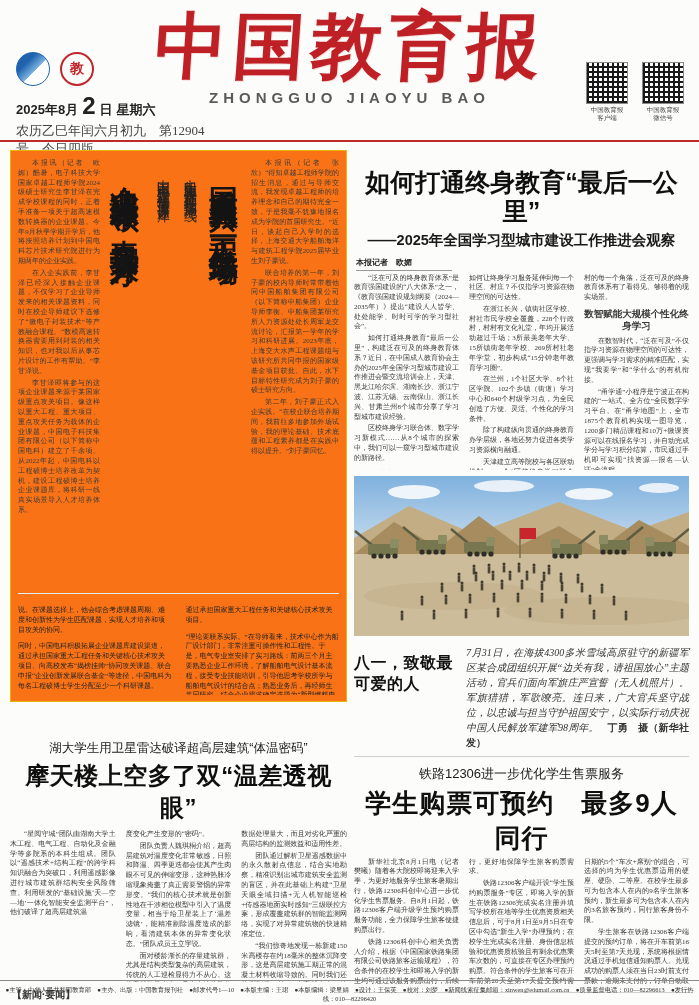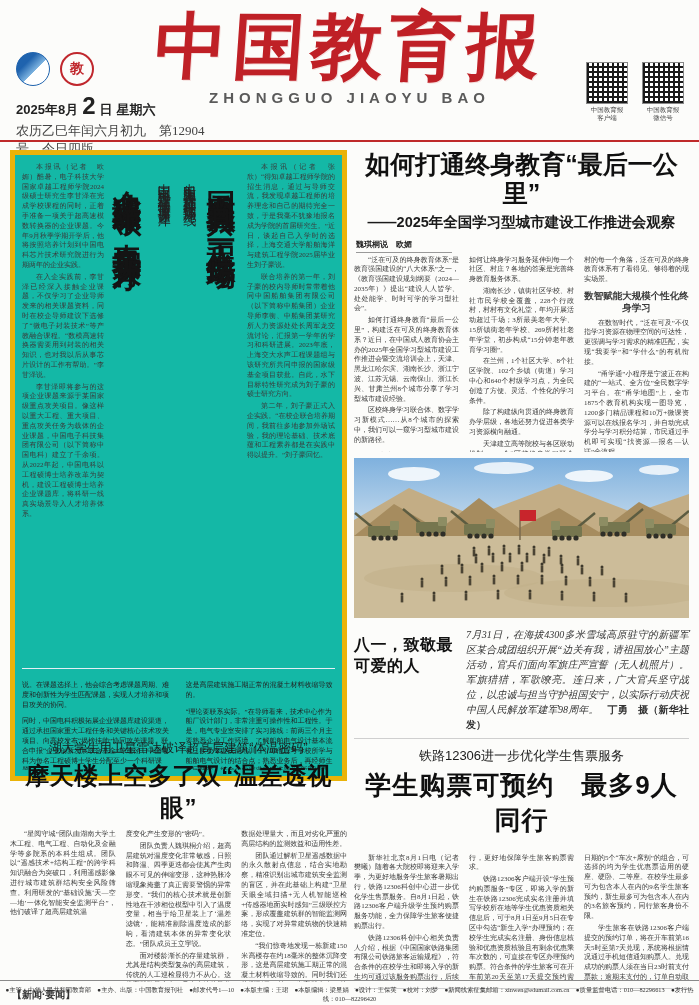--- a/index.html
+++ b/index.html
@@ -31,22 +31,22 @@
   .qr{
     width:40px;height:40px;margin:0 auto;border:1px solid #888;background:
       repeating-linear-gradient(0deg,#1a1a1a 0 2px,transparent 2px 5px),
       repeating-linear-gradient(90deg,#1a1a1a 0 2px,#fff 2px 5px);
   }
   .qr-label{font-size:6.5px;color:#444;margin-top:2px;line-height:1.3;}
   .red-rule{position:absolute;left:0;right:0;top:140px;height:2px;background:#bf2a2a;}
 
   
   .blue-box{
-    position:absolute;left:10px;top:150px;width:337px;height:631px;
-    border:5px solid #eab308;background:#14b8a6;box-sizing:border-box;
+    position:absolute;left:10px;top:150px;width:337px;height:552px;
+    border:1px solid #eab308;background:#f97316;box-sizing:border-box;
     padding:8px 7px 6px;display:flex;flex-direction:column;
   }
   .vh-row{display:flex;flex:1;justify-content:space-between;overflow:hidden;}
   .news-col{font-size:7px;line-height:1.4;overflow:hidden;}
   .news-col p, .small-col p{margin:0 0 2px;text-indent:2em;text-align:justify;color:#3a3a3a;}
   .news-col p.cont, .small-col p.cont{text-indent:0;}
   .colA{width:82px;}
   .colB{width:88px;}
   .vh-big{
     writing-mode:vertical-rl;text-orientation:upright;
@@ -59,21 +59,21 @@
     font-family:"Liberation Sans","DejaVu Sans",sans-serif;
     font-size:13px;letter-spacing:2px;color:#222;width:20px;padding-top:10px;overflow:hidden;
   }
   .box-bottom{display:flex;gap:14px;height:96px;margin-top:6px;overflow:hidden;border-top:1px solid #e4eef5;padding-top:5px;}
   .box-bottom .bcol{flex:1;font-size:7px;line-height:1.4;overflow:hidden;position:relative;}
 
   
   .right-zone{position:absolute;left:354px;top:150px;width:335px;height:826px;display:flex;flex-direction:column;}
   .headline-lg{
     font-family:"Liberation Sans","DejaVu Sans",sans-serif;font-weight:bold;
-    font-size:25px;color:#101010;text-align:center;line-height:1.15;letter-spacing:0;
+    font-size:25px;color:#101010;text-align:center;line-height:1.15;letter-spacing:0;margin-top:18px;
   }
   .subtitle{font-family:"Liberation Sans","DejaVu Sans",sans-serif;font-size:14.5px;color:#1a1a1a;text-align:center;margin-top:5px;font-weight:bold;}
   .byline{font-size:8px;font-weight:bold;color:#222;margin:7px 0 3px 2px;border-bottom:1px solid #999;display:inline-block;padding-bottom:2px;width:96px;}
   .cols3{display:flex;gap:10px;overflow:hidden;}
   .cols3 .c{flex:1;font-size:7px;line-height:1.4;overflow:hidden;}
   .subhead{
     text-indent:0 !important;text-align:center !important;
     font-family:Liberation Serif, serif;font-weight:bold;
     font-size:9.5px;color:#101010;margin:5px 0 4px !important;line-height:1.3;
   }
@@ -82,21 +82,21 @@
   .photo-wrap{margin-top:6px;}
   .caption{display:flex;gap:8px;margin-top:5px;align-items:flex-start;}
   .caption-title{
     font-family:"Liberation Sans","DejaVu Sans",sans-serif;font-weight:bold;
     font-size:16px;color:#111;width:104px;flex:none;padding-top:8px;letter-spacing:0.5px;
   }
   .caption-text{font-size:10px;line-height:1.5;color:#333;font-style:italic;text-align:justify;}
   .caption-credit{font-style:normal;font-weight:bold;margin-left:6px;}
 
   .kicker-c{font-family:"Liberation Sans","DejaVu Sans",sans-serif;font-size:13px;color:#1a1a1a;text-align:center;margin:2px 0 3px;}
-  .headline-md{font-family:"Liberation Sans","DejaVu Sans",sans-serif;font-weight:bold;font-size:26px;color:#0f0f0f;text-align:center;letter-spacing:1px;margin-bottom:16px;}
+  .headline-md{font-family:"Liberation Sans","DejaVu Sans",sans-serif;font-weight:bold;font-size:26px;color:#0f0f0f;text-align:center;letter-spacing:1px;margin-bottom:2px;}
 
   
   .kp{display:flex;gap:10px;overflow:hidden;flex:1;}
   .kp-left{width:63%;display:flex;flex-direction:column;}
   .kp-head{font-family:"Liberation Sans","DejaVu Sans",sans-serif;font-weight:bold;font-size:21px;color:#0f0f0f;text-align:center;margin:4px 0 8px;}
   .kp-cols{display:flex;gap:10px;overflow:hidden;flex:1;}
   .kp-cols .c{flex:1;font-size:7px;line-height:1.4;overflow:hidden;}
   .kp-badge{
     background:#c92020;color:#fff;border-radius:5px;width:86px;height:30px;
     display:flex;align-items:center;justify-content:center;gap:5px;margin:2px auto 6px;
@@ -193,44 +193,44 @@
   <div class="box-bottom">
     <div class="bcol">
       <div>
           <p class="cont">说。在课题选择上，他会综合考虑课题周期、难度和创新性为学生匹配课题，实现人才培养和项目攻关的协同。</p>
           <p>同时，中国电科积极拓展企业课题库建设渠道，通过承担国家重大工程任务和关键核心技术攻关项目、向高校发布“揭榜挂帅”协同攻关课题、联合申报“企业创新发展联合基金”等途径，中国电科为每名工程硕博士学生分配至少一个科研课题。</p>
         </div>
 
     </div>
     <div class="bcol">
       <div>
-          <p class="cont">这是高层建筑施工期正常的混凝土材料收缩导致的。</p>
+          <p class="cont">通过承担国家重大工程任务和关键核心技术攻关项目。</p>
           <p>“理论要联系实际。”在导师看来，技术中心作为船厂设计部门，非常注重可操作性和工程性。于是，电气专业室安排了实习路线：前两三个月主要熟悉企业工作环境，了解船舶电气设计基本流程，接受专业技能培训，引导他思考学校所学与船舶电气设计的结合点；熟悉业务后，再经师生共同研究，结合企业需求确定选题为“新型燃料电池在超大型集装箱船上的应用研究”，以项目为依托开展研究。</p>
         </div>
 
     </div>
   </div>
 </div>
 
 <div class="right-zone">
 
   <div>
     <div class="headline-lg">如何打通终身教育“最后一公里”</div>
     <div class="subtitle">——2025年全国学习型城市建设工作推进会观察</div>
-    <div><span class="byline">魏琪桐说　欧媚</span></div>
+    <div><span class="byline">本报记者　欧媚</span></div>
     <div class="cols3" style="height:196px;">
       <div class="c small-col">
           <p>“泛在可及的终身教育体系”是教育强国建设的“八大体系”之一，《教育强国建设规划纲要（2024—2035年）》提出“建设人人皆学、处处能学、时时可学的学习型社会”。</p>
           <p>如何打通终身教育“最后一公里”，构建泛在可及的终身教育体系？近日，在中国成人教育协会主办的2025年全国学习型城市建设工作推进会暨交流培训会上，天津、黑龙江哈尔滨、湖南长沙、浙江宁波、江苏无锡、云南保山、浙江长兴、甘肃兰州8个城市分享了学习型城市建设经验。</p>
           <p>区校终身学习联合体、数字学习新模式……从8个城市的探索中，我们可以一窥学习型城市建设的新路径。</p>
           <p class="subhead">打造家门口的学习阵地</p>
         </div>
       <div class="c small-col">
-          <p class="cont">如何让终身学习服务延伸到每一个社区、村庄？各地的答案是完善终身教育服务体系。</p>
-          <p>湖南长沙，镇街社区学校、村社市民学校全覆盖，228个行政村，村村有文化礼堂，年均开展活动超过千场；3所最美老年大学、15所镇街老年学校、269所村社老年学堂，初步构成“15分钟老年教育学习圈”。</p>
+          <p class="cont">如何让终身学习服务延伸到每一个社区、村庄？不仅指学习资源在物理空间的可达性。</p>
+          <p>在浙江长兴，镇街社区学校、村社市民学校全覆盖，228个行政村，村村有文化礼堂，年均开展活动超过千场；3所最美老年大学、15所镇街老年学校、269所村社老年学堂，初步构成“15分钟老年教育学习圈”。</p>
           <p>在兰州，1个社区大学、8个社区学院、102个乡镇（街道）学习中心和640个村级学习点，为全民创造了方便、灵活、个性化的学习条件。</p>
           <p>除了构建纵向贯通的终身教育办学层级，各地还努力促进各类学习资源横向融通。</p>
           <p>天津建立高等院校与各区联动机制，229个“区校终身学习联合体”实现16个区全覆盖，把高校优质教育资源下沉社区，与社区居民“零距离”。当终身教育服务延伸到社区、乡</p>
         </div>
       <div class="c small-col">
         <div>
             <p class="cont">村的每一个角落，泛在可及的终身教育体系有了看得见、够得着的现实场景。</p>
             <p class="subhead">数智赋能大规模个性化终身学习</p>
             <p>在数智时代，“泛在可及”不仅指学习资源在物理空间的可达性，更强调与学习需求的精准匹配，实现“我要学”和“学什么”的有机衔接。</p>
             <p>“甬学通”小程序是宁波正在构建的“一站式、全方位”全民数字学习平台。在“甬学地图”上，全市1875个教育机构实现一图导览，1200多门精品课程和10万+微课资源可以在线报名学习，并自动完成学分与学习积分结算，市民通过手机即可实现“找资源—报名—认证”全流程。</p>

